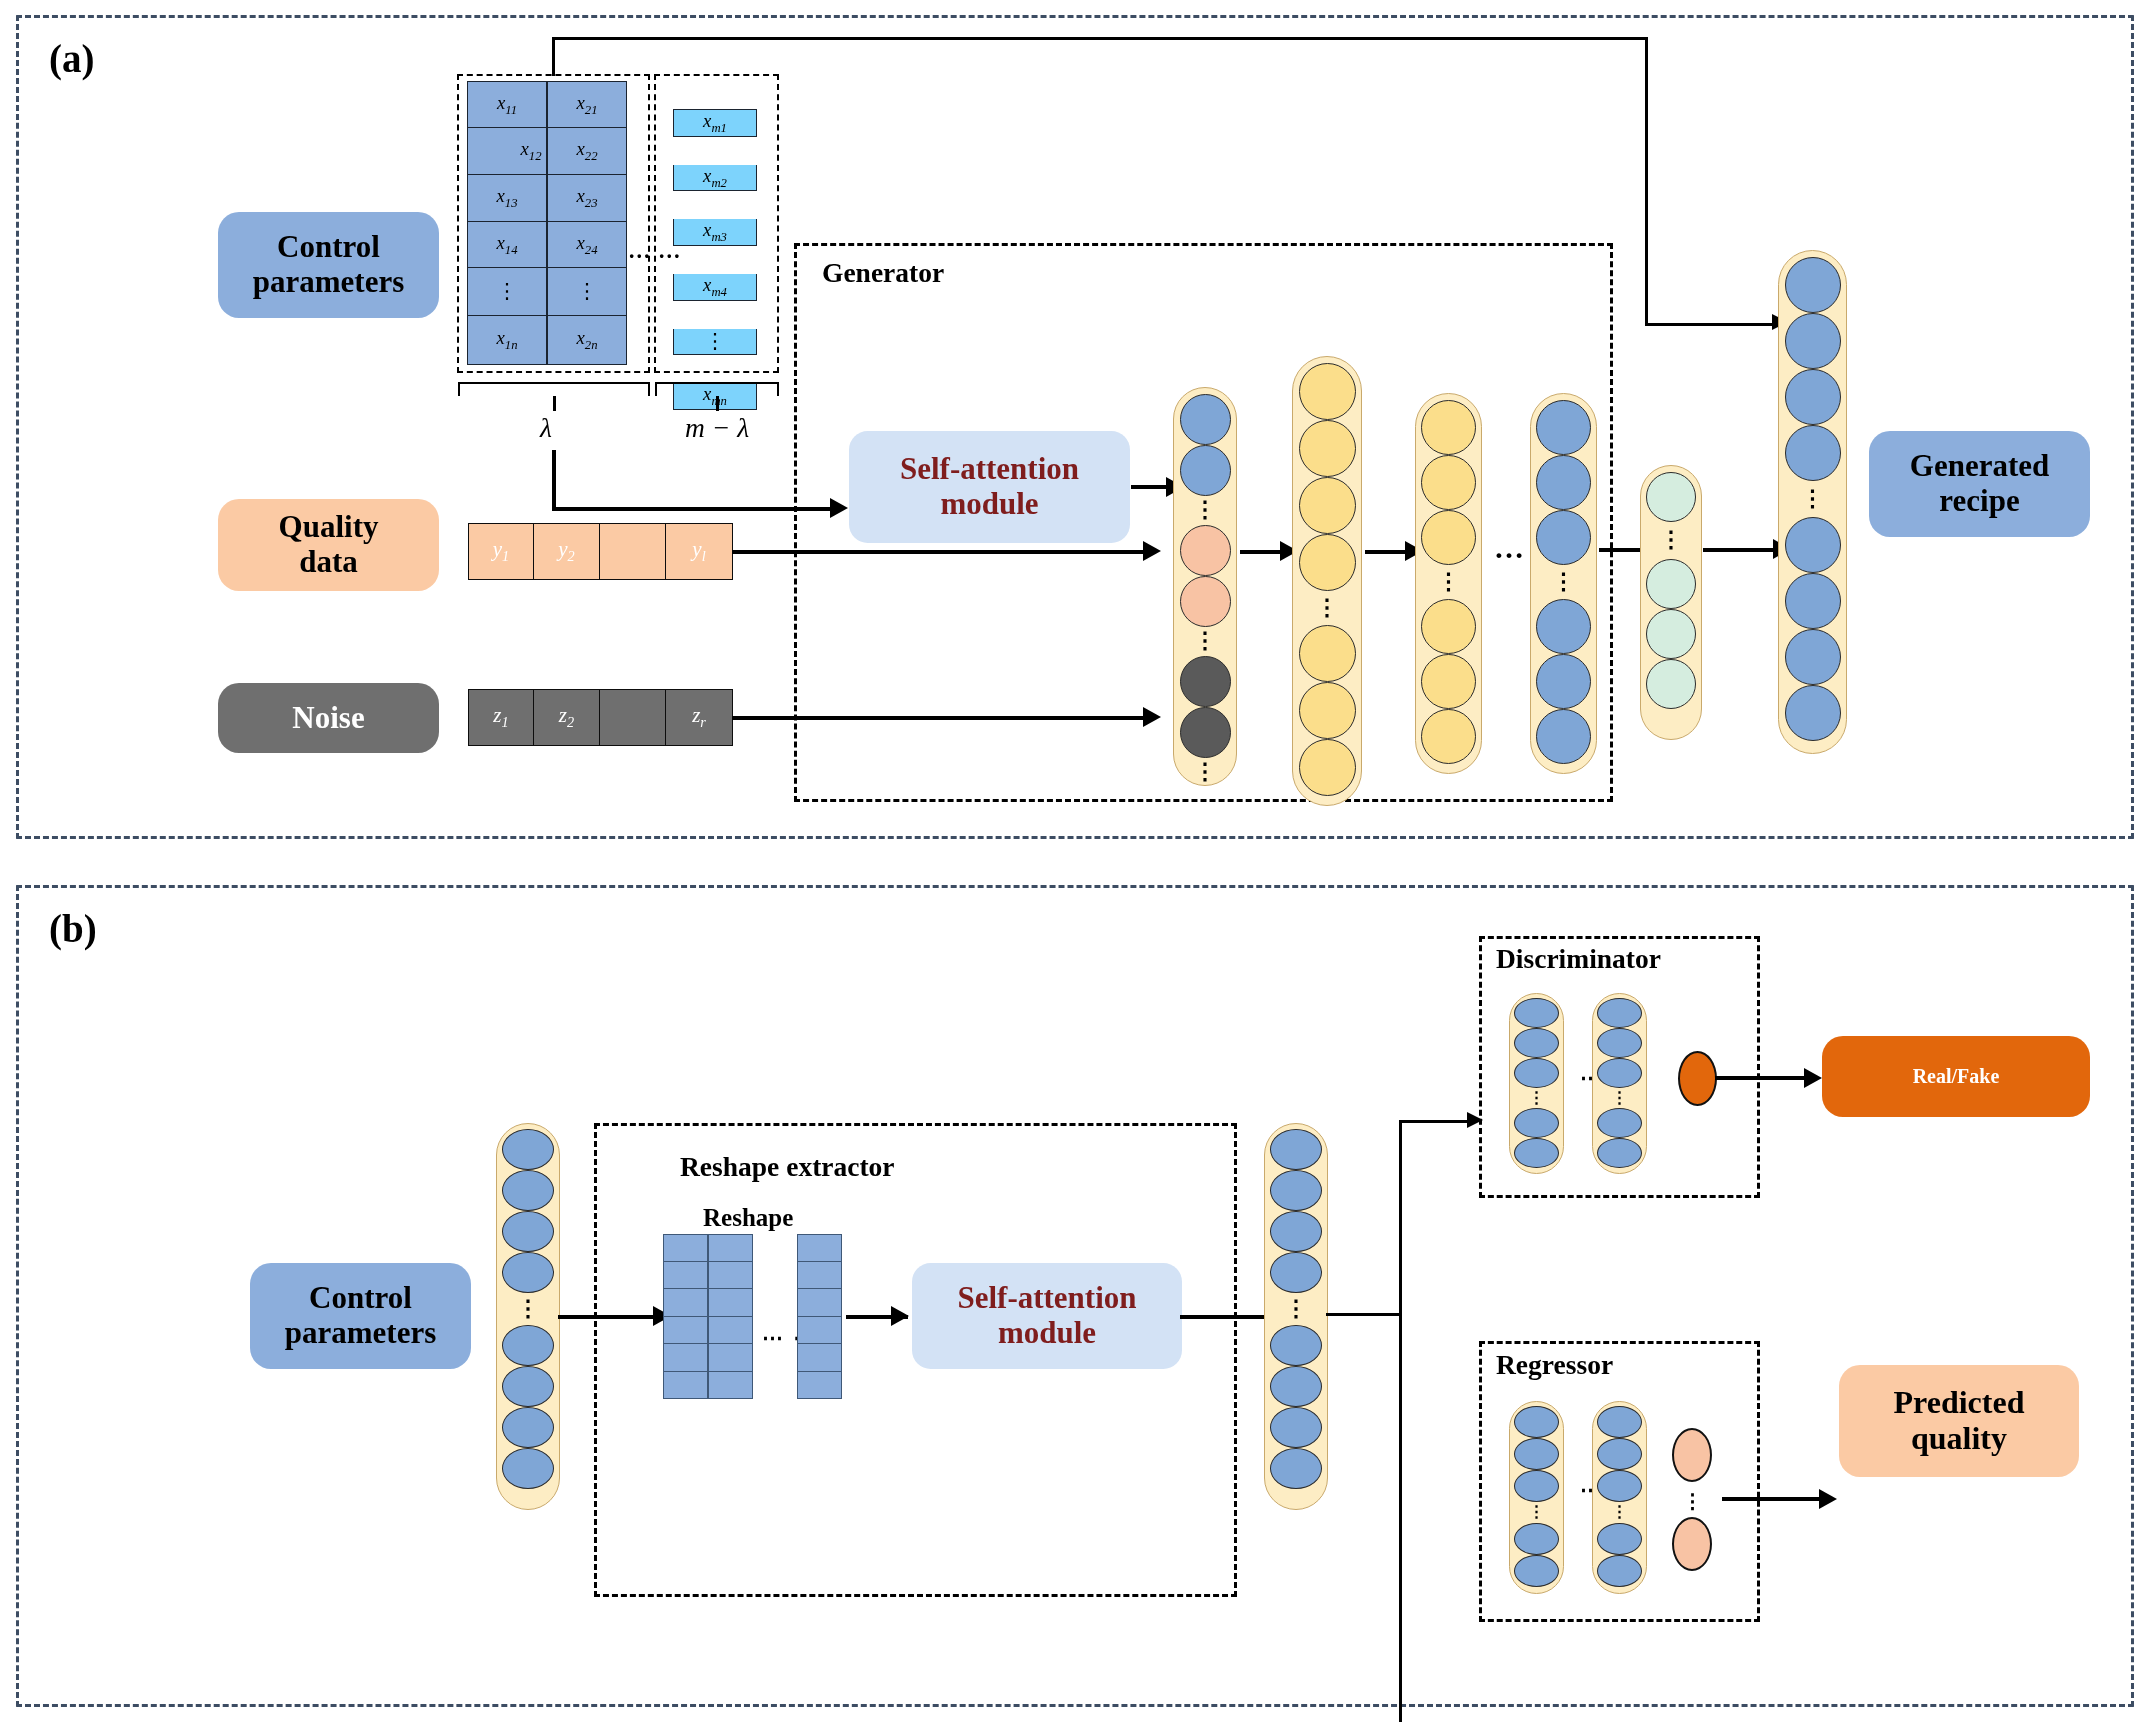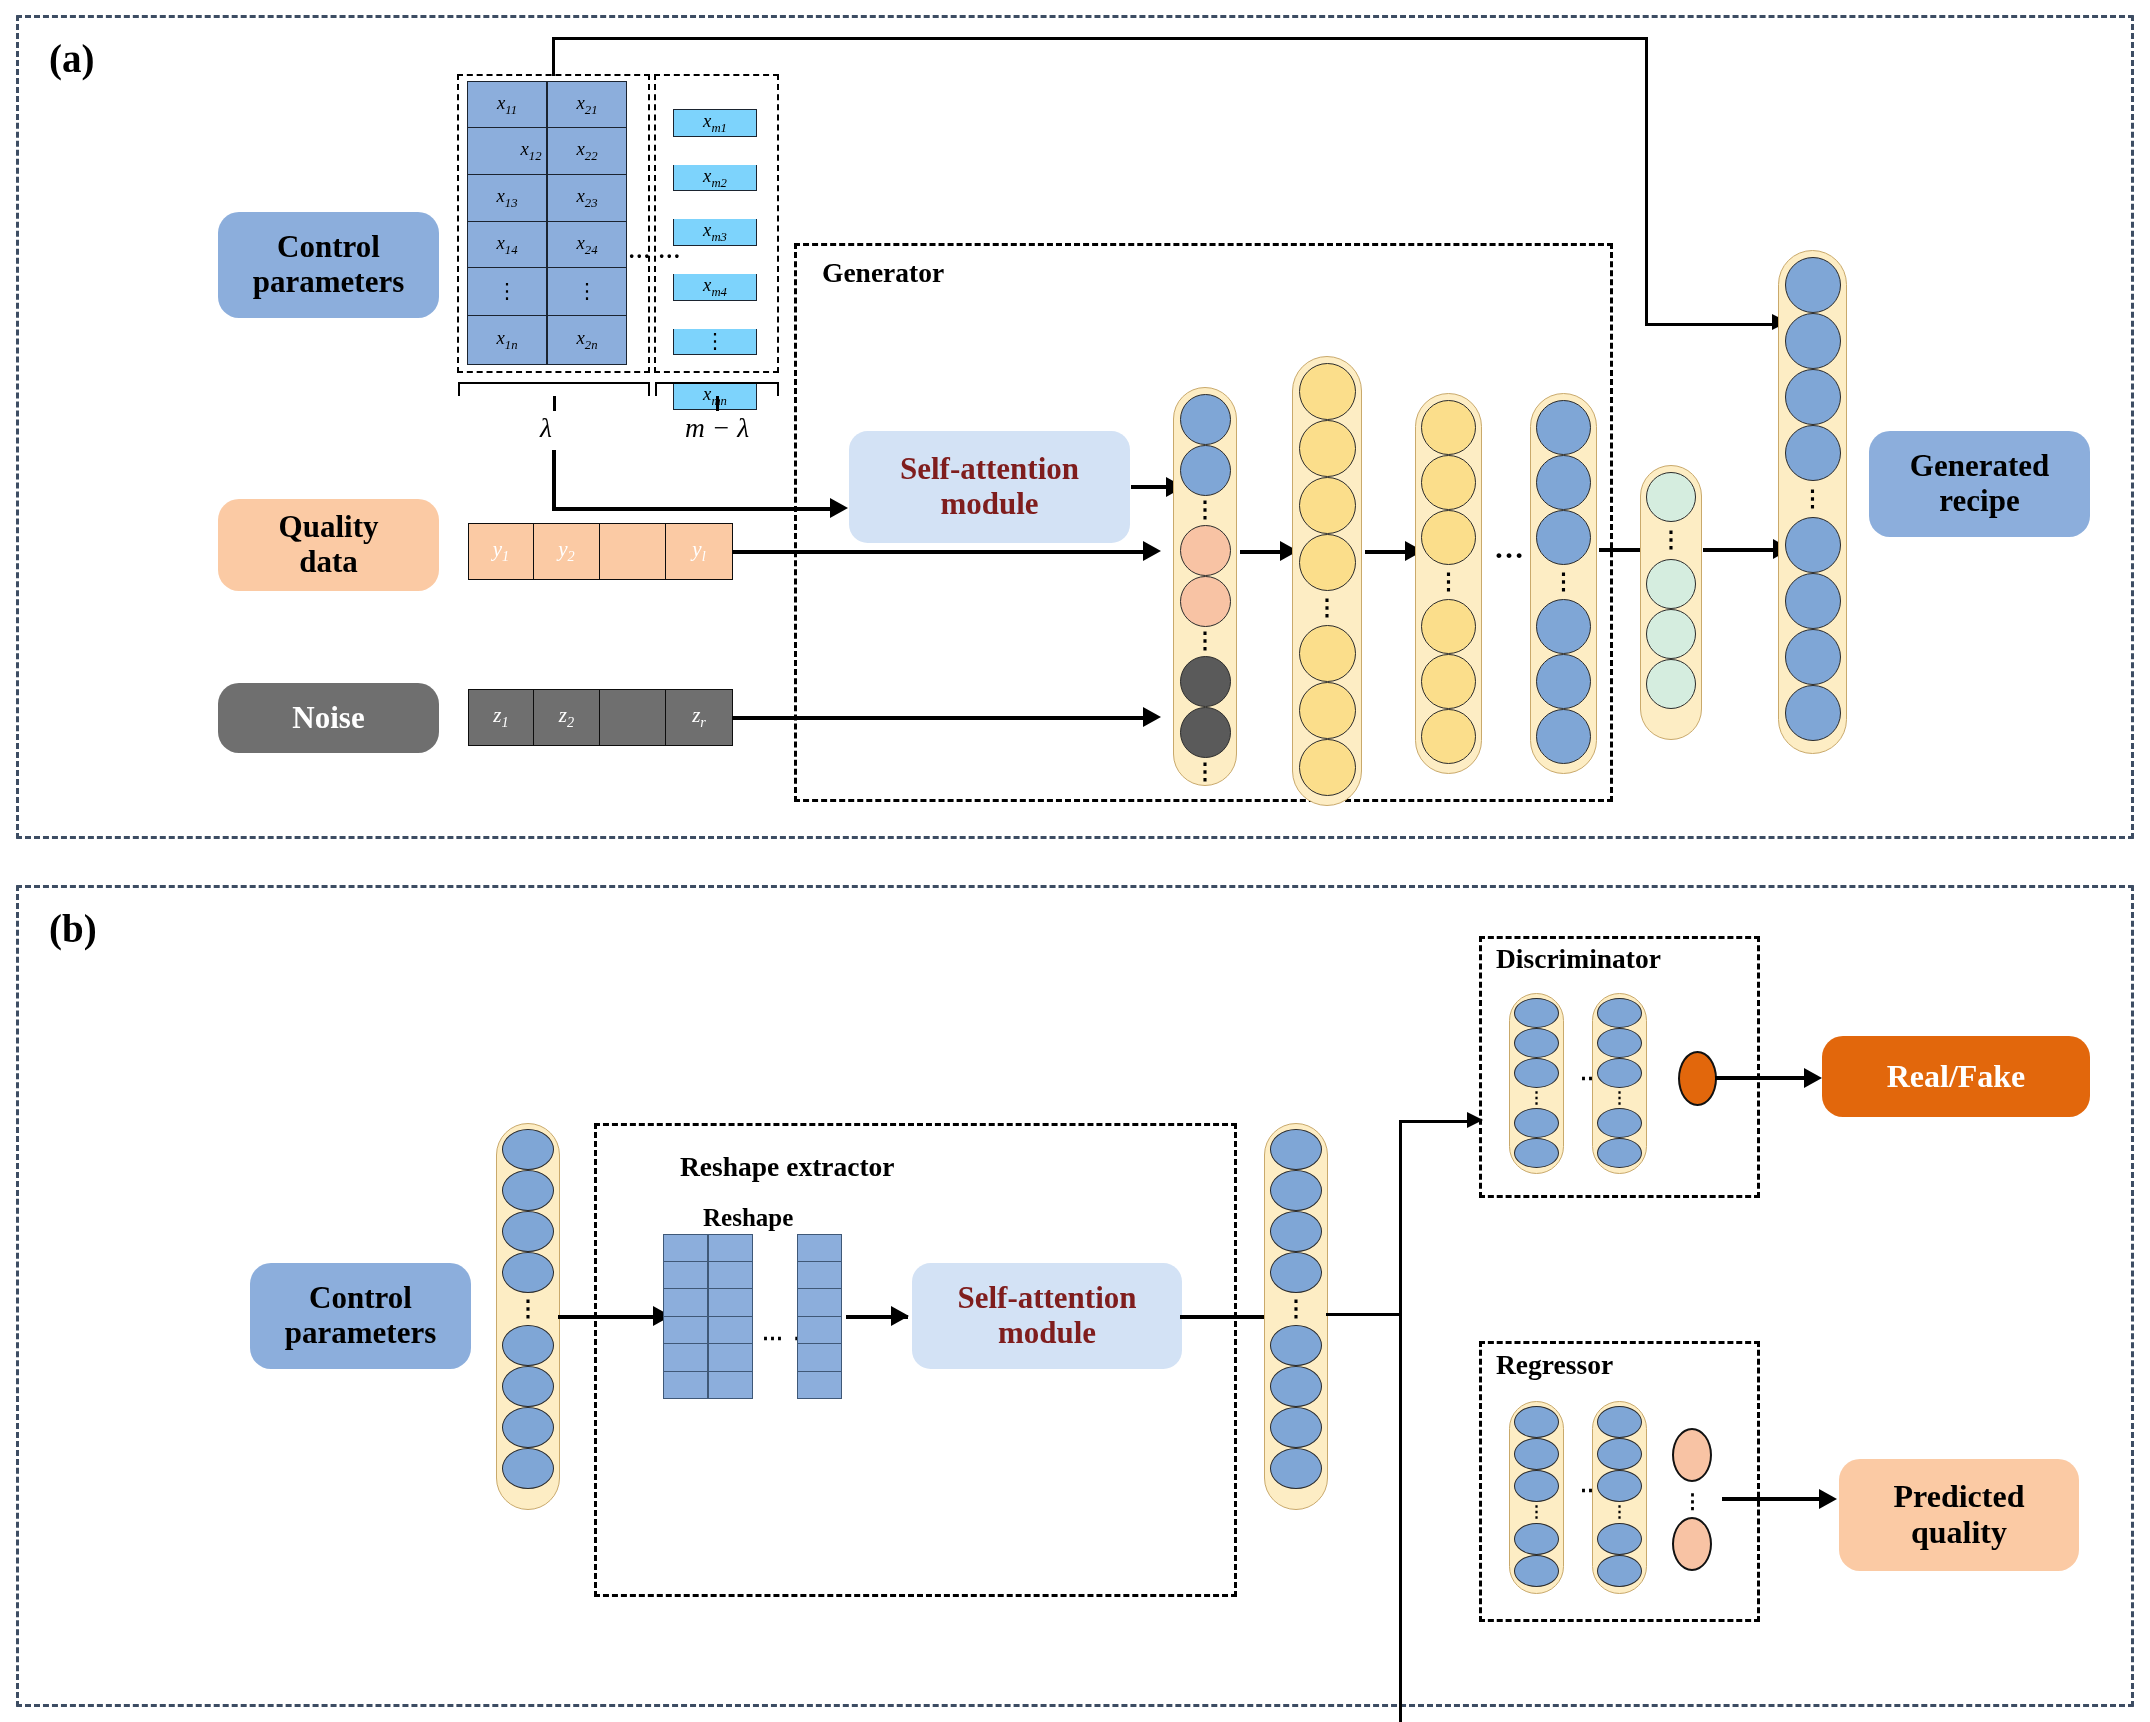--- a/index.html
+++ b/index.html
@@ -404,21 +404,21 @@
     <div class="neuron n-blue" style="width:45px;height:30px;"></div>
     <div class="neuron n-blue" style="width:45px;height:30px;"></div>
     <div class="neuron n-blue" style="width:45px;height:30px;"></div>
     <div class="vdots" style="height:20px;font-size:16px;">⋮</div>
     <div class="neuron n-blue" style="width:45px;height:30px;"></div>
     <div class="neuron n-blue" style="width:45px;height:30px;"></div>
   </div>
   <div class="enode orange" style="left:1678px;top:1051px;width:39px;height:55px;"></div>
   <div class="ln lnh" style="left:1715px;top:1076px;width:100px;"></div>
   <div class="arw" style="left:1804px;top:1068px;"></div>
-  <div class="pill orange" style="left:1822px;top:1036px;width:268px;height:81px;font-size:32px;">
+  <div class="pill orange" style="left:1822px;top:1036px;width:268px;height:81px;font-size:20px;">
     <span>Real/Fake</span>
   </div>
 
   <div class="dbox" style="left:1479px;top:1341px;width:281px;height:281px;"></div>
   <div class="dbox-title" style="left:1496px;top:1349px;">Regressor</div>
 
   <div class="ncol" style="left:1509px;top:1401px;width:55px;height:193px;padding:3.7px 0;">
     <div class="neuron n-blue" style="width:45px;height:32px;"></div>
     <div class="neuron n-blue" style="width:45px;height:32px;"></div>
     <div class="neuron n-blue" style="width:45px;height:32px;"></div>
@@ -434,18 +434,18 @@
     <div class="vdots" style="height:21px;font-size:16px;">⋮</div>
     <div class="neuron n-blue" style="width:45px;height:32px;"></div>
     <div class="neuron n-blue" style="width:45px;height:32px;"></div>
   </div>
   <div class="enode peach" style="left:1672px;top:1428px;width:40px;height:54px;"></div>
   <div class="vdots" style="position:absolute;left:1685px;top:1486px;width:15px;height:29px;font-size:20px;">⋮</div>
   <div class="enode peach" style="left:1672px;top:1517px;width:40px;height:54px;"></div>
 
   <div class="ln lnh" style="left:1722px;top:1497px;width:106px;"></div>
   <div class="arw" style="left:1819px;top:1489px;"></div>
-  <div class="pill peach" style="left:1839px;top:1459px;width:240px;height:112px;font-size:32px;">
+  <div class="pill peach" style="left:1839px;top:1365px;width:240px;height:112px;font-size:32px;">
     <span>Predicted<br>quality</span>
   </div>
 
 </div>
 
 
 </body></html>

